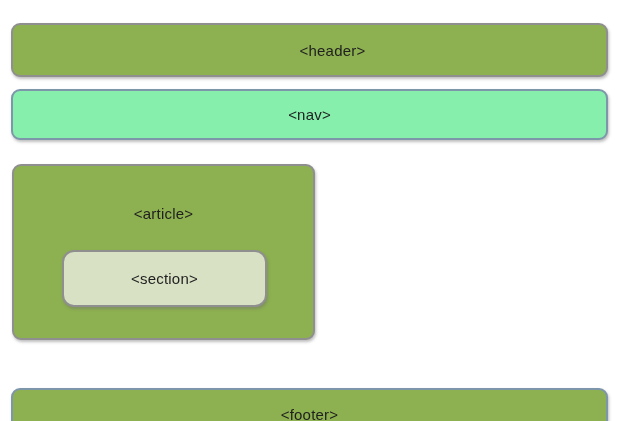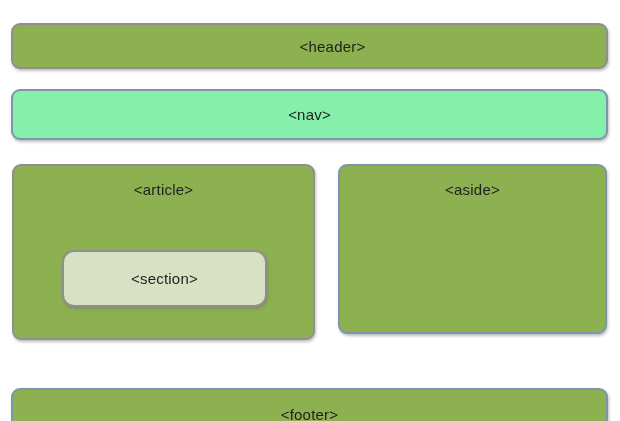--- a/index.html
+++ b/index.html
@@ -23,29 +23,29 @@
     display: flex;
     align-items: center;
     justify-content: center;
   }
   .box .label {
     font-size: 15px;
     letter-spacing: 0.2px;
     white-space: nowrap;
   }
   
-  .box-header  { left: 11px; top: 23px;  width: 597px; height: 46px; padding-left: 46px; }
+  .box-header  { left: 11px; top: 23px;  width: 597px; height: 54px; padding-left: 46px; }
   .box-nav     { left: 11px; top: 89px;  width: 597px; height: 51px; }
   .box-footer  { left: 11px; top: 356px; width: 597px; height: 52px; margin-top: 32px; }
   
   .box-article { left: 12px;  top: 164px; width: 303px; height: 176px;
                  align-items: flex-start; }
   .box-aside   { left: 338px; top: 164px; width: 269px; height: 170px;
                  align-items: flex-start; }
-  .box-article .label, .box-aside .label { margin-top: 15px; }
+  .box-article .label, .box-aside .label { margin-top: 39px; }
   
   .box-section { left: 62px; top: 250px; width: 205px; height: 57px;
                  border-radius: 12px; }
 </style>
 </head>
 <body>
 
 <div class="canvas">
 
   <div class="box box-header" style="background:#8DB150; border:2px solid #8F8F8F;">
@@ -57,21 +57,18 @@
   </div>
 
   <div class="box box-article" style="background:#8DB150; border:2px solid #8F8F8F;">
     <span class="label" style="color:#1F1F1F;">&lt;article&gt;</span>
   </div>
 
   <div class="box box-section" style="background:#D8E1C4; border:2px solid #8F8F8F;align-items:center;">
     <span class="label" style="color:#1F1F1F;">&lt;section&gt;</span>
   </div>
 
-  <div class="box box-aside" style="background:#8DB150; border:2px solid #7D96AA;">
-    <span class="label" style="color:#1F1F1F;">&lt;aside&gt;</span>
-  </div>
 
   <div class="box box-footer" style="background:#8DB150; border:2px solid #7D96AA;">
     <span class="label" style="color:#1F1F1F;">&lt;footer&gt;</span>
   </div>
 
 </div>
 
 </body></html>

